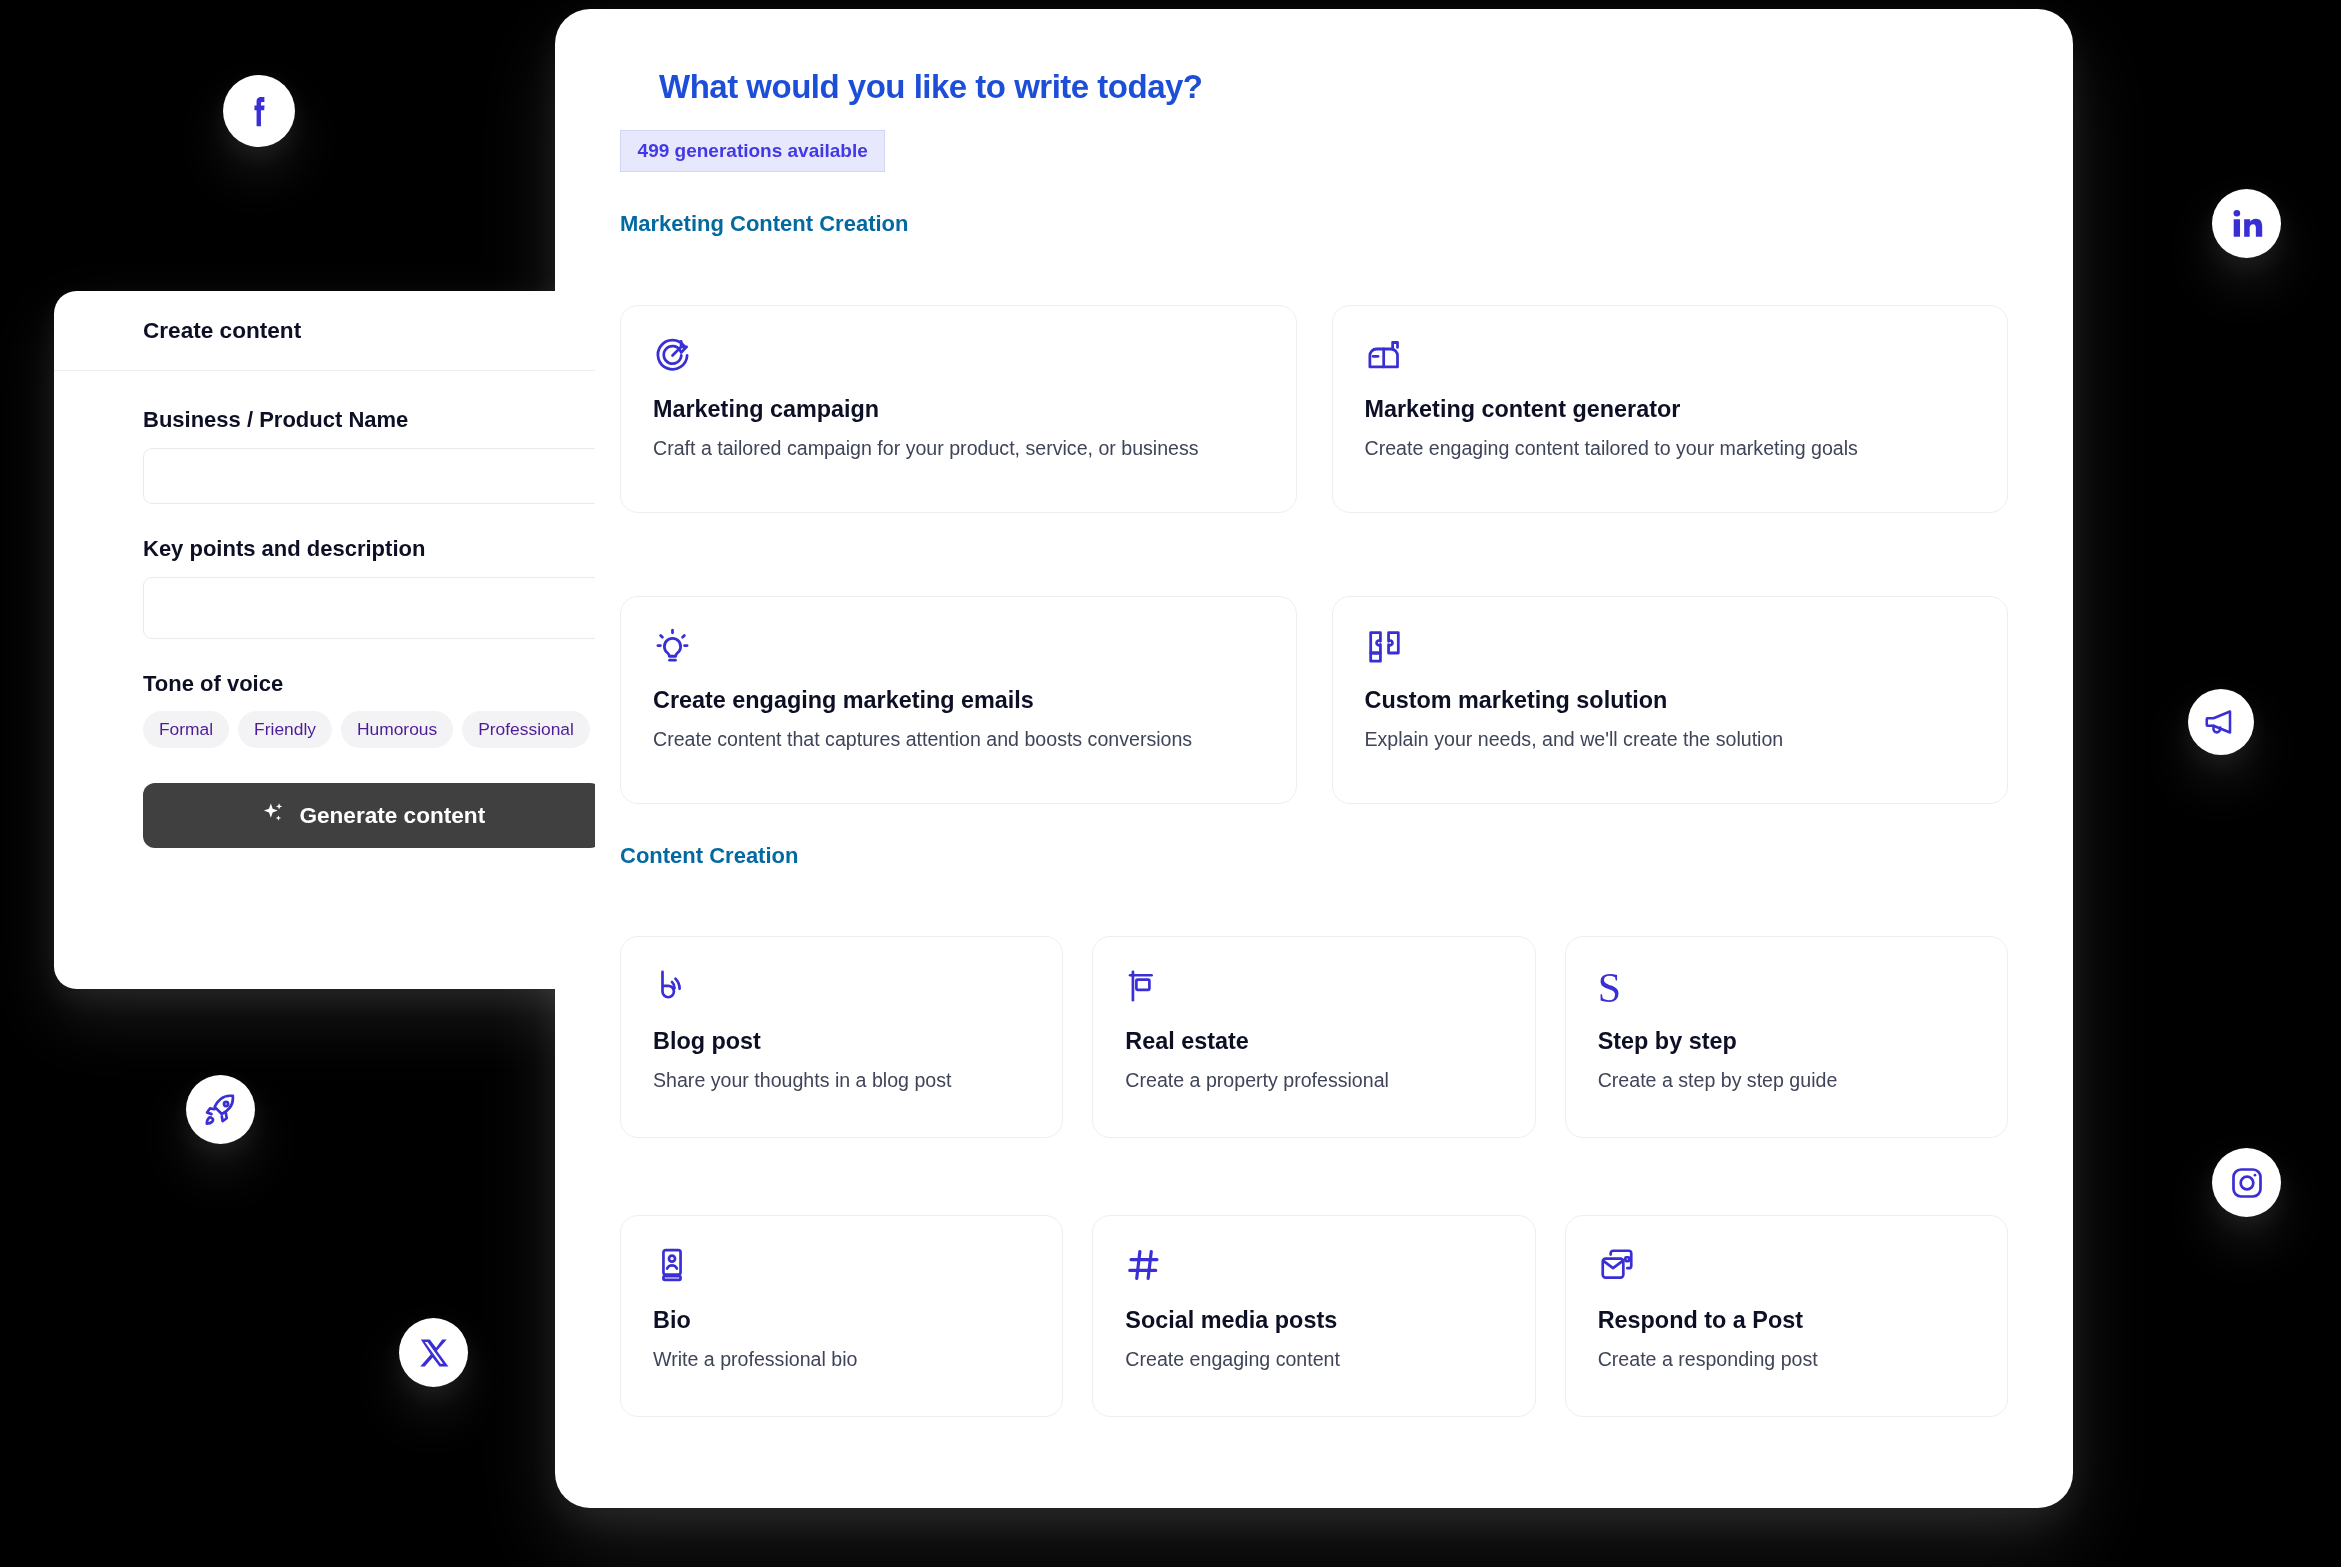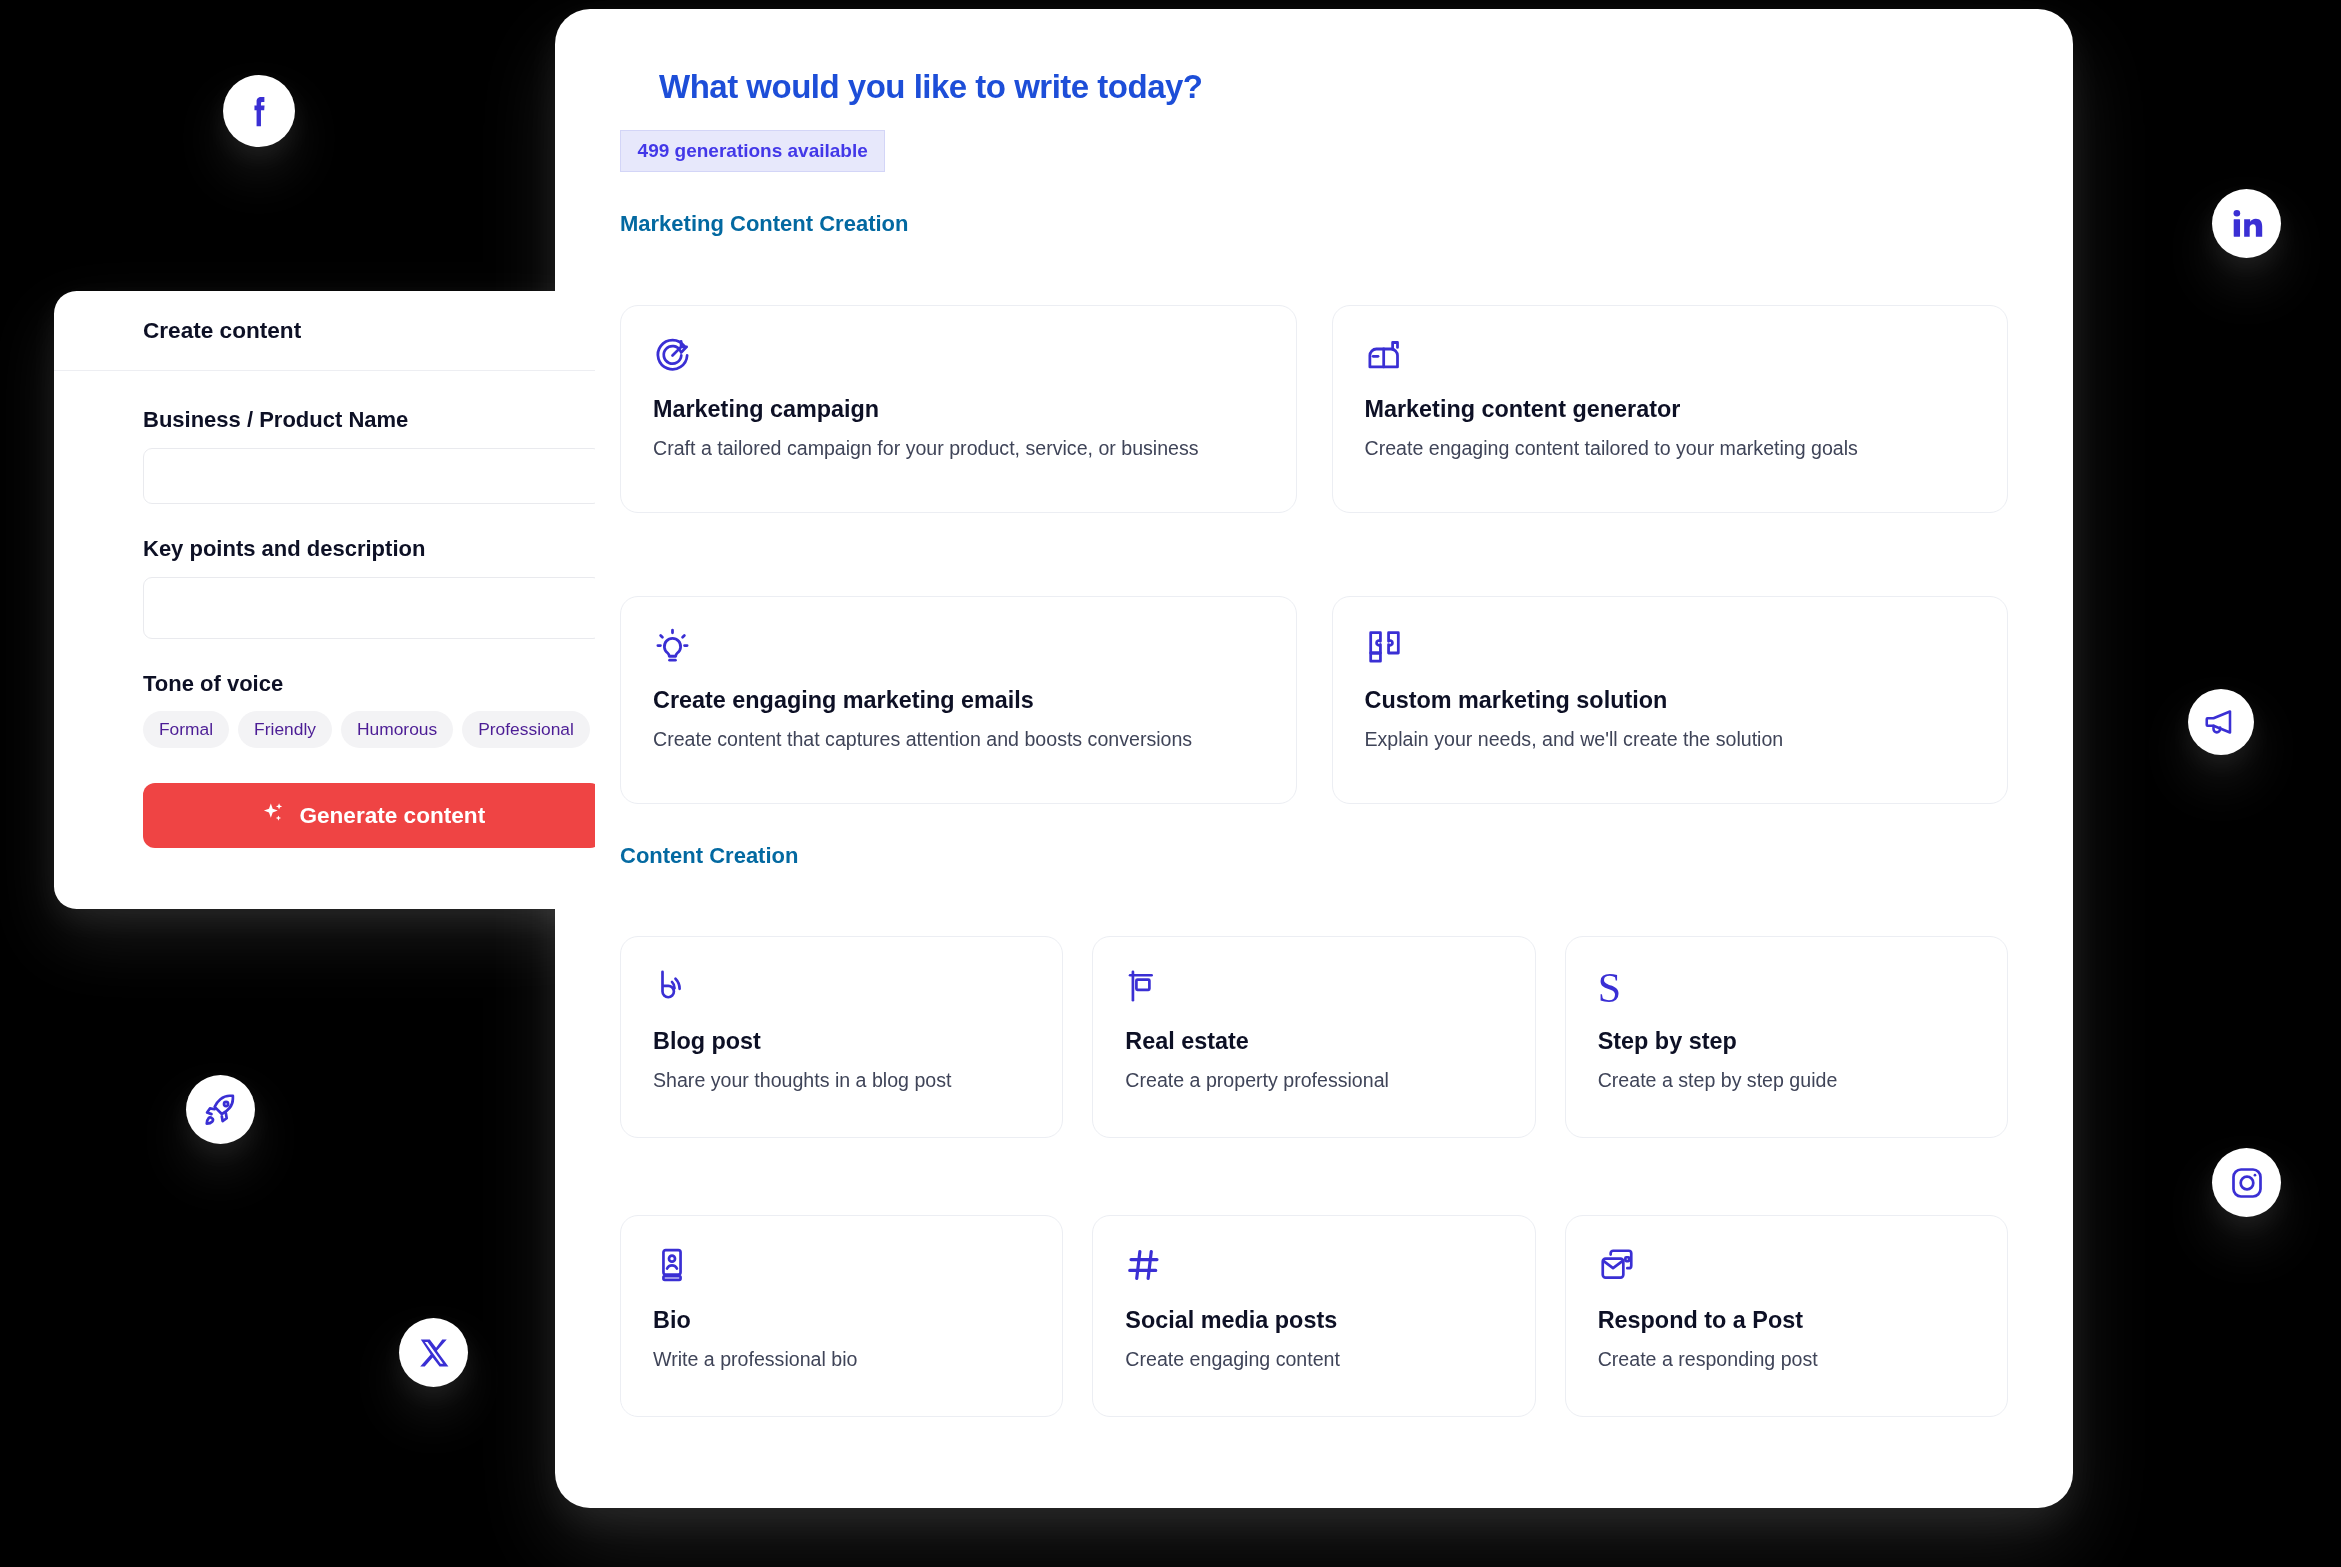--- a/index.html
+++ b/index.html
@@ -74,21 +74,21 @@
     font-size: 23.4px; font-weight: 700; color: #0d1025; margin-bottom: 12px;
   }
   .card-desc {
     font-size: 19.6px; color: #3f4458; line-height: 1.42; max-width: 95%;
   }
 
   
   #create-panel {
     position: absolute;
     left: 54px; top: 291px;
-    width: 541px; height: 618px;
+    width: 541px; height: 698px;
     background: #ffffff;
     border-radius: 22.6px;
     box-shadow: 0 30px 68px rgba(255,255,255,0.10),
                 0 10.6px 30px rgba(255,255,255,0.07);
     overflow: hidden;
   }
   #panel-head {
     padding: 27px 0 26px 89px;
     border-bottom: 0.8px solid #edeef2;
   }
@@ -106,21 +106,21 @@
   .field-group { margin-bottom: 32px; }
   #tone-label { font-size: 22px; font-weight: 700; color:#0d1025; margin-bottom: 13.6px; }
   #tone-chips { display: flex; gap: 9px; flex-wrap: wrap; width: 468px; }
   .chip {
     background: #f3f3f5; border-radius: 754px;
     padding: 8.3px 16px; font-size: 17.4px; color:#4c1d95;
   }
   #generate-btn {
     margin-top: 35px;
     width: 459px; height: 65px;
-    background: #ef4444; border: none; border-radius: 12px;
+    background: #404040; border: none; border-radius: 12px;
     color: #ffffff; font-size: 22.6px; font-weight: 600;
     display: flex; align-items: center; justify-content: center; gap: 13.6px;
     font-family: "Liberation Sans", sans-serif;
     cursor: pointer;
   }
 </style>
 </head>
 <body>
 
 <div id="stage">

